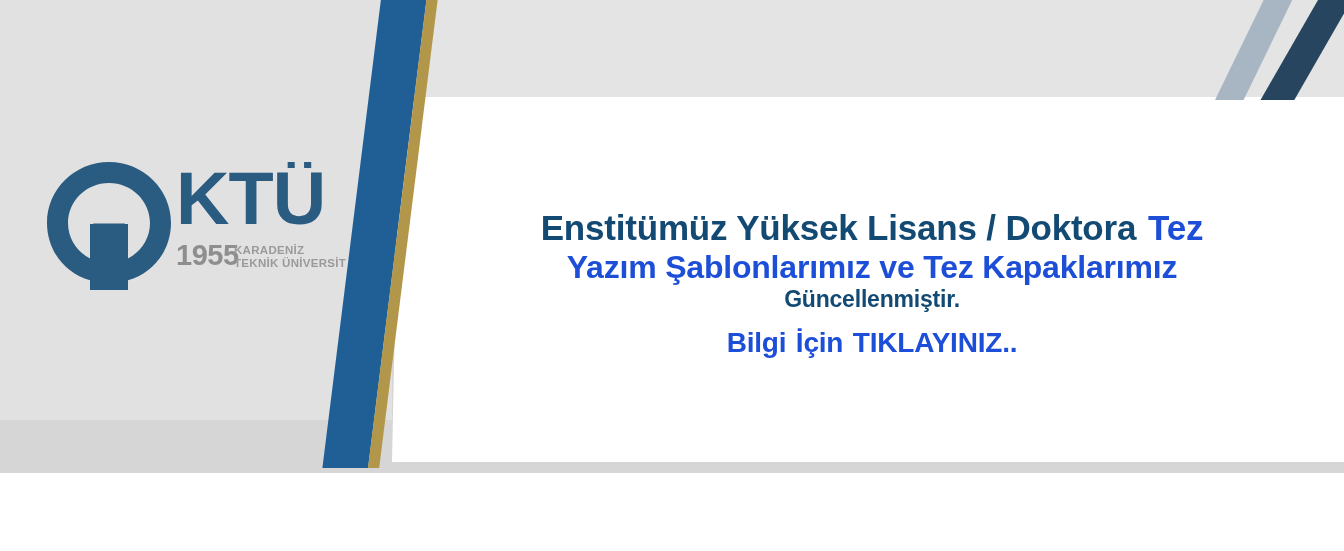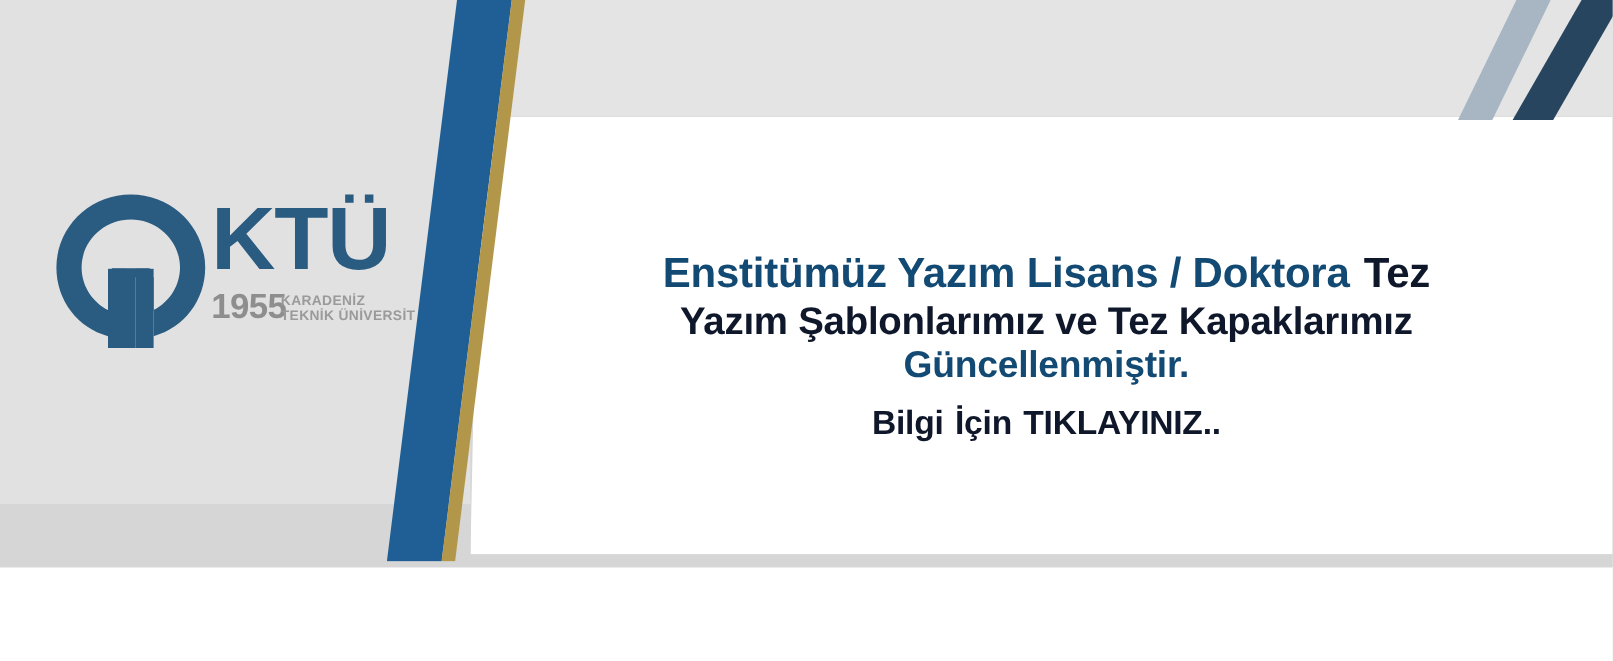--- a/index.html
+++ b/index.html
@@ -128,25 +128,25 @@
     line-height: 1.17;
     font-weight: 700;
     letter-spacing: -0.2px;
   }
   .line {
     display: block;
     white-space: nowrap;
   }
   .l1 { font-size: 35px; }
   .l2 { font-size: 32px; }
-  .l3 { font-size: 31px; }
+  .l3 { font-size: 23px; }
   .l4 { font-size: 28px; margin-top: 14px; }
 
   .navy   { color: #134a73; }
-  .orange { color: #0f172a; }
+  .orange { color: #1d4ed8; }
   .sp     { display: inline-block; width: 0.34em; }
 </style>
 </head>
 <body>
 
 <div id="banner">
 
   <div class="bg-top"></div>
   <div class="bg-bottom"></div>
   <div class="bg-left"></div>
@@ -174,21 +174,21 @@
       <text x="0" y="27" fill="#8e8e8e" font-family="Liberation Sans, sans-serif" font-size="29" font-weight="700" letter-spacing="-0.5">1955</text>
       <text x="58" y="16" fill="#9a9a9a" font-family="Liberation Sans, sans-serif" font-size="11.5" font-weight="700" letter-spacing="0.3">KARADENİZ</text>
       <text x="58" y="29" fill="#9a9a9a" font-family="Liberation Sans, sans-serif" font-size="11.5" font-weight="700" letter-spacing="0.3">TEKNİK ÜNİVERSİTESİ</text>
     </svg>
 
   </div>
 
   <div class="headline">
 
     <span class="line l1">
-      <span class="navy">Enstitümüz Yazım Lisans / Doktora</span><span class="sp"></span><span class="orange">Tez</span>
+      <span class="navy">Enstitümüz Yüksek Lisans / Doktora</span><span class="sp"></span><span class="orange">Tez</span>
     </span>
 
     <span class="line l2 orange">Yazım Şablonlarımız ve Tez Kapaklarımız</span>
 
     <span class="line l3 navy">Güncellenmiştir.</span>
 
     <span class="line l4 orange">
       <span>Bilgi</span><span class="sp"></span><span>İçin</span><span class="sp"></span><span>TIKLAYINIZ..</span>
     </span>
 

